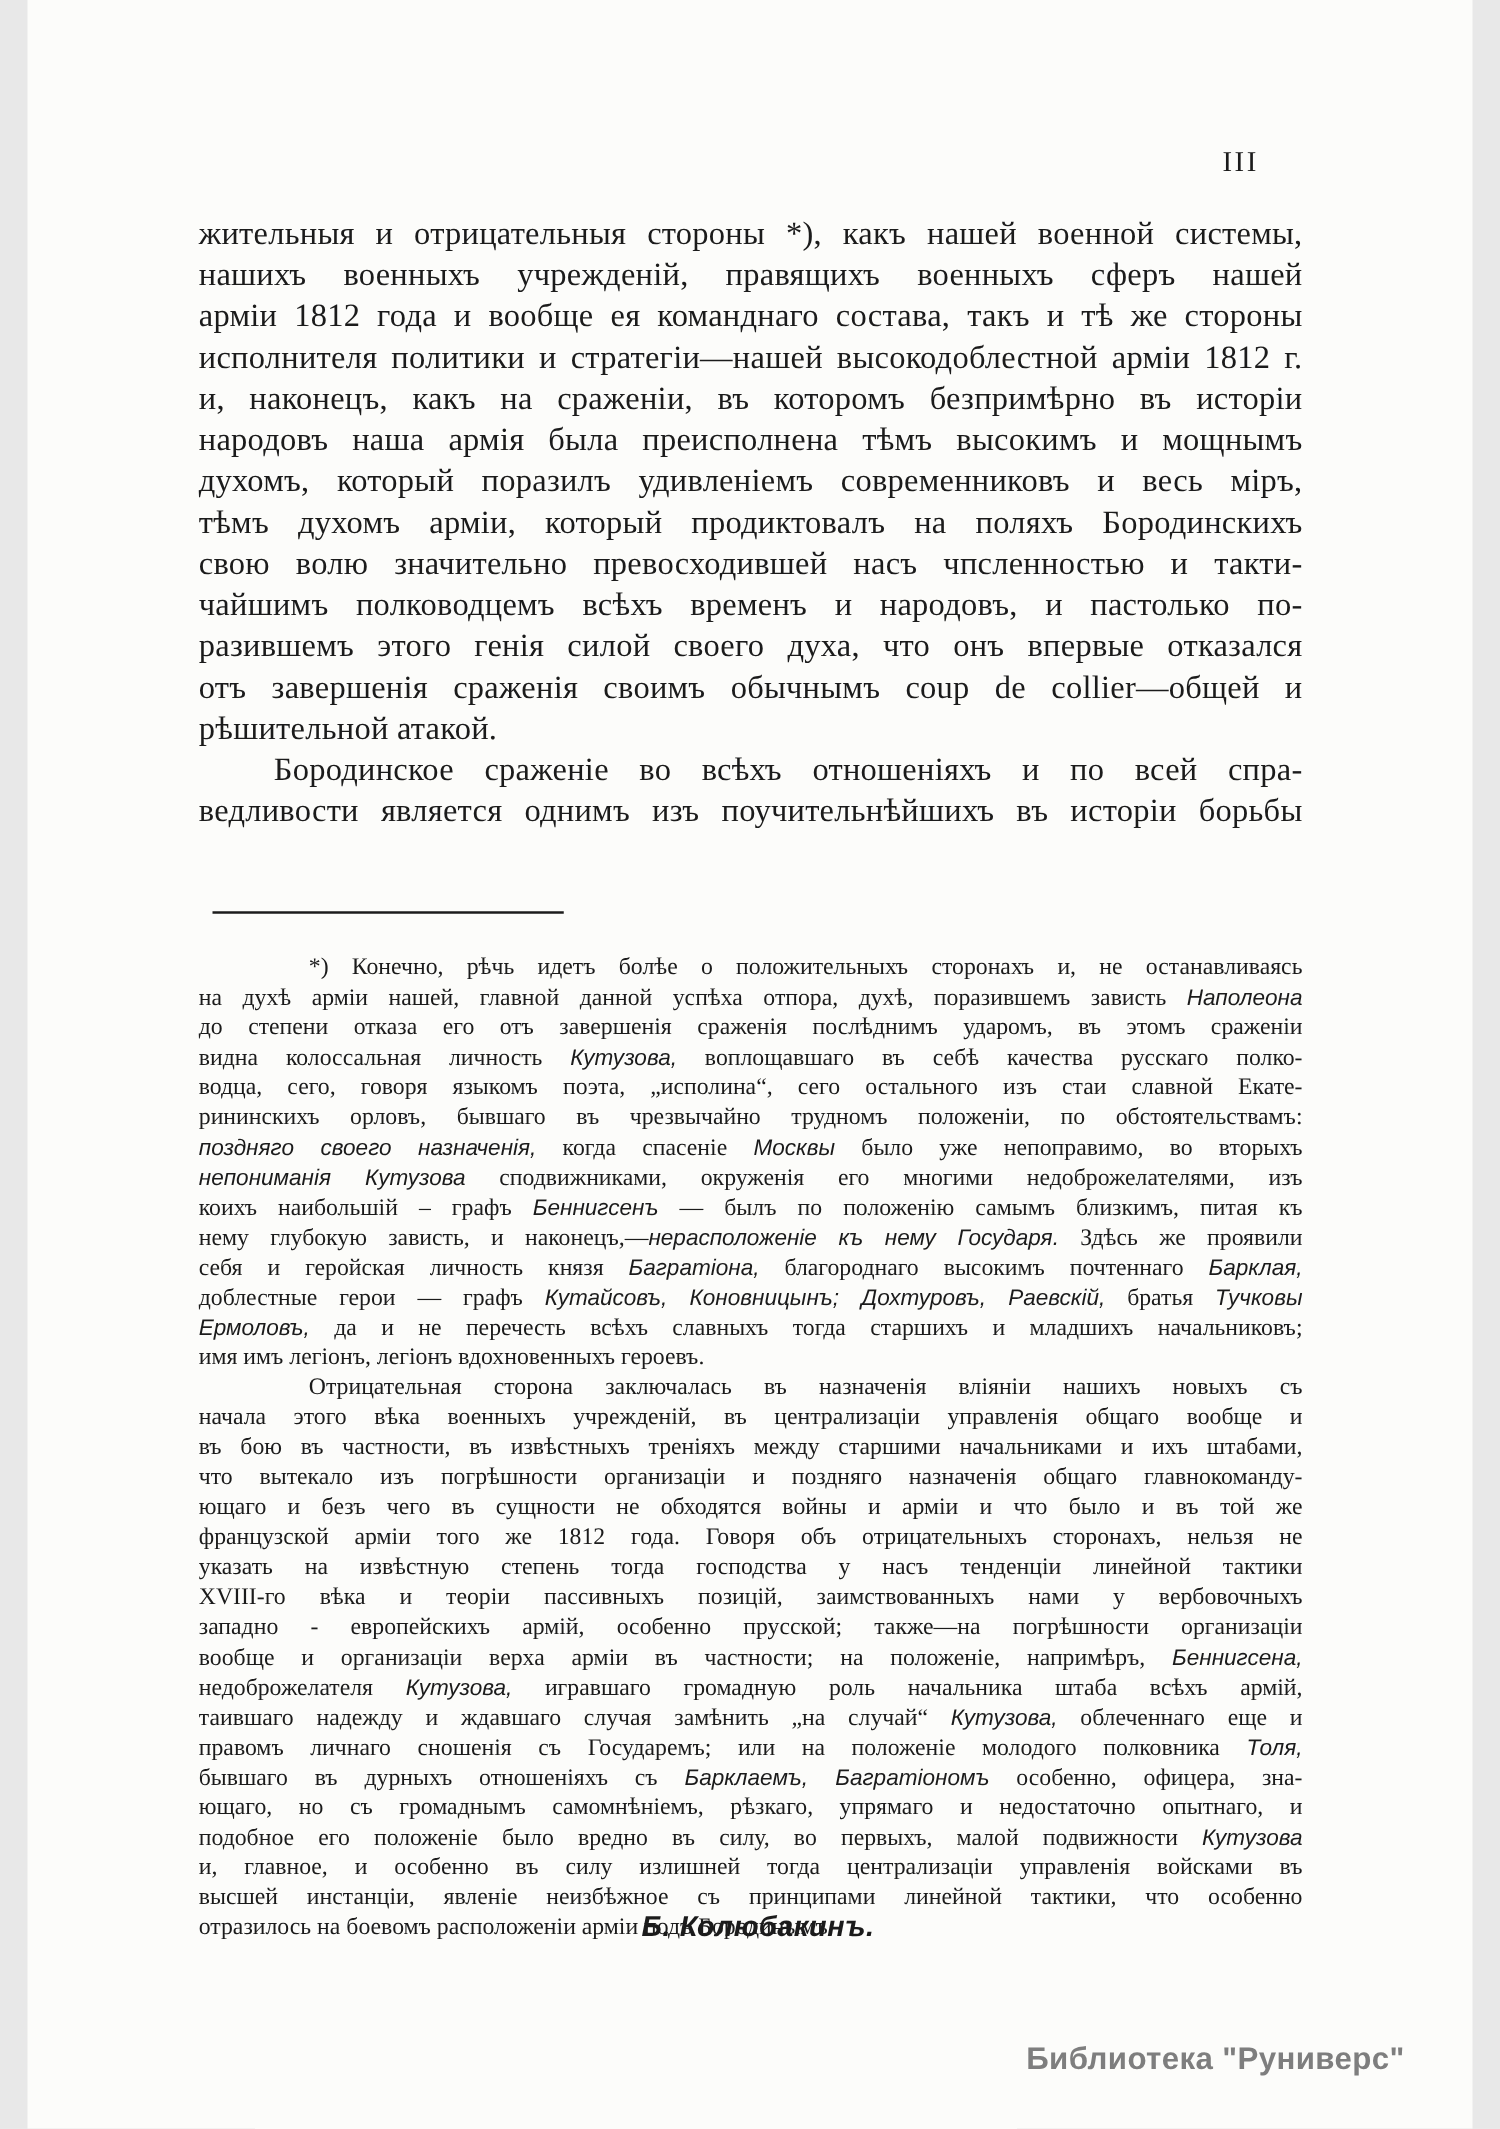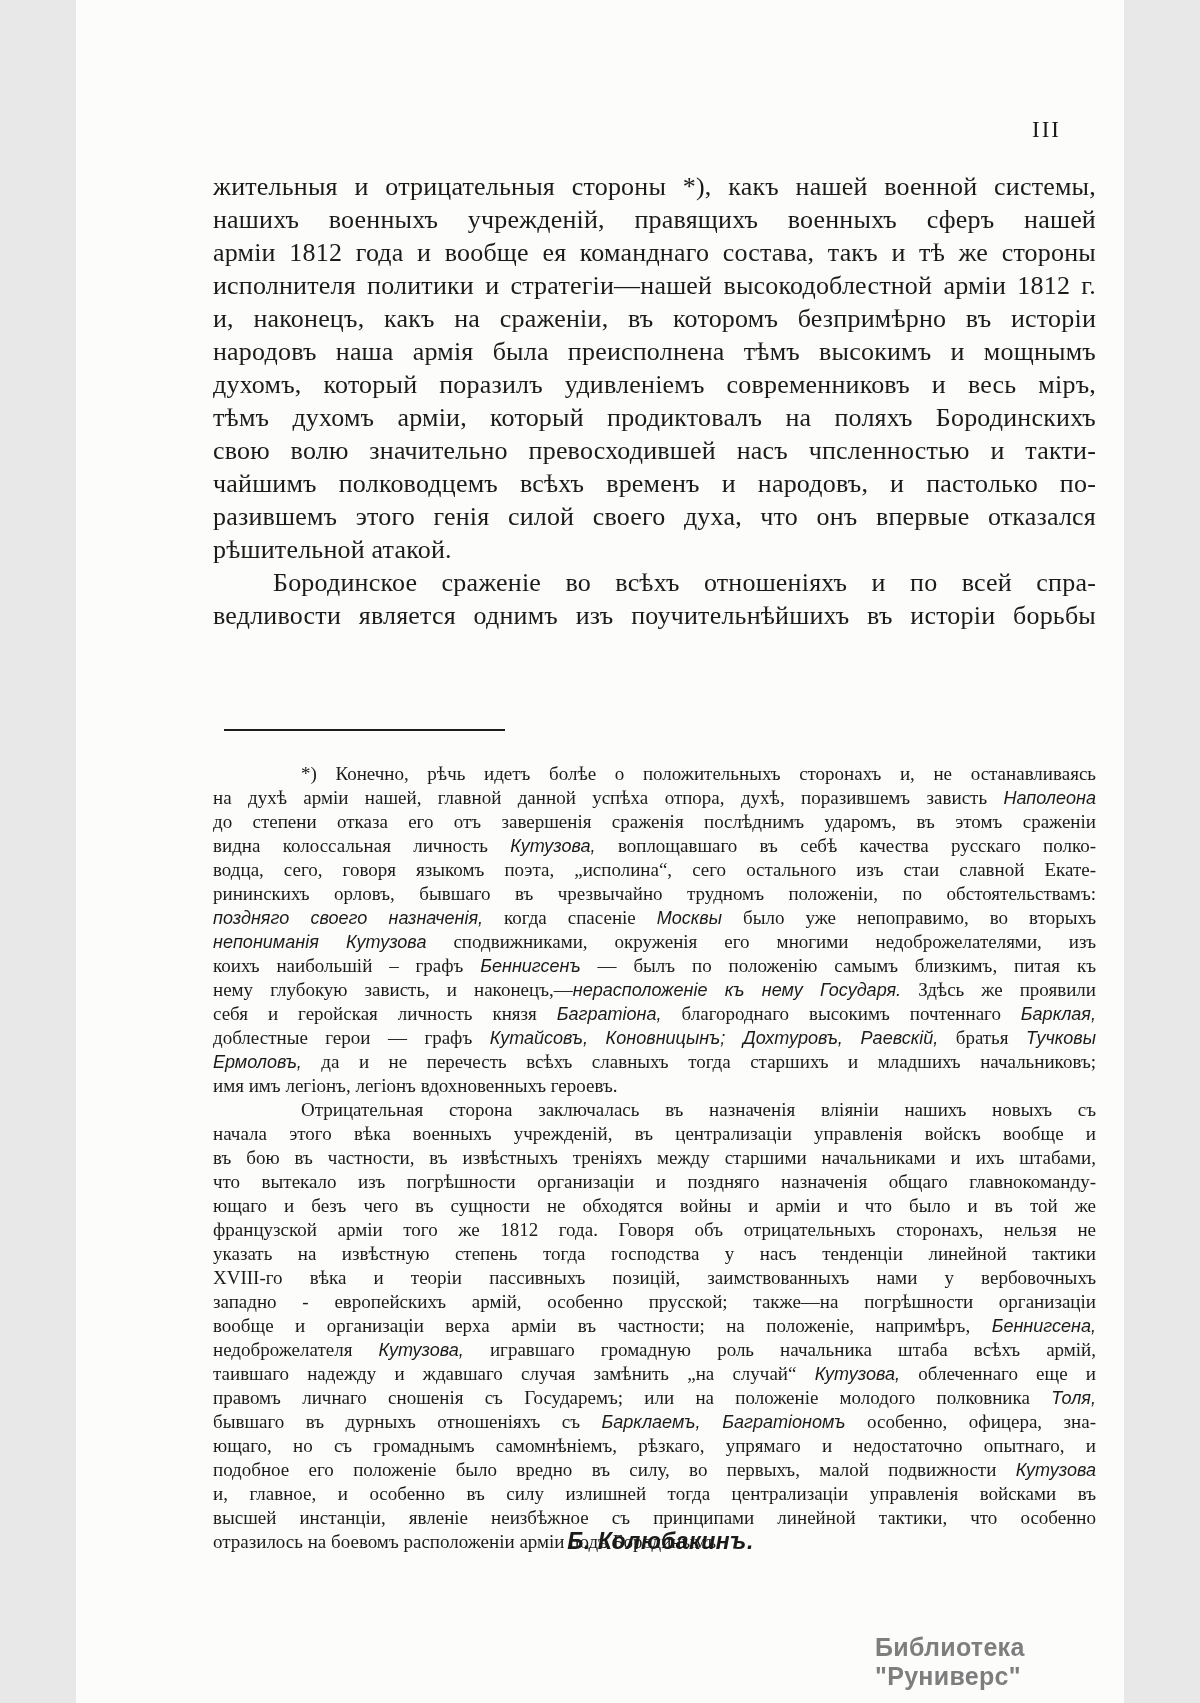--- a/index.html
+++ b/index.html
@@ -1,18 +1,18 @@
 <!DOCTYPE html>
 <html><head>
 <meta charset="utf-8">
 <style>
   html,body { margin:0; padding:0; background:#e8e8e8; }
   .page {
     position:relative;
-    width:1048px; height:1703px;
+    width:1156px; height:1703px;
     margin:0 auto;
     background:#fcfcfa;
     font-family:"Liberation Serif","DejaVu Serif",serif;
     color:#1b1b1b;
     overflow:hidden;
   }
   .pagenum {
     position:absolute; left:956px; top:117px;
     font-size:23px; letter-spacing:2px;
   }
@@ -62,20 +62,21 @@
       <div class="tline"><span>нашихъ военныхъ учрежденій, правящихъ военныхъ сферъ нашей</span></div>
       <div class="tline"><span>арміи 1812 года и вообще ея команднаго состава, такъ и тѣ же стороны</span></div>
       <div class="tline"><span>исполнителя политики и стратегіи—нашей высокодоблестной арміи 1812 г.</span></div>
       <div class="tline"><span>и, наконецъ, какъ на сраженіи, въ которомъ безпримѣрно въ исторіи</span></div>
       <div class="tline"><span>народовъ наша армія была преисполнена тѣмъ высокимъ и мощнымъ</span></div>
       <div class="tline"><span>духомъ, который поразилъ удивленіемъ  современниковъ и весь міръ,</span></div>
       <div class="tline"><span>тѣмъ духомъ арміи, который продиктовалъ на поляхъ Бородинскихъ</span></div>
       <div class="tline"><span>свою волю значительно превосходившей насъ чпсленностью и такти-</span></div>
       <div class="tline"><span>чайшимъ полководцемъ всѣхъ временъ и народовъ, и пастолько по-</span></div>
       <div class="tline"><span>разившемъ этого генія силой своего духа, что онъ впервые отказался</span></div>
+      <div class="tline"><span>отъ завершенія сраженія своимъ обычнымъ coup de collier—общей и</span></div>
       <div class="tline last"><span>рѣшительной атакой.</span></div>
       <div class="tline" style="text-indent: 60px;"><span>Бородинское сраженіе во всѣхъ отношеніяхъ и по всей спра-</span></div>
       <div class="tline"><span>ведливости является однимъ изъ поучительнѣйшихъ въ исторіи борьбы</span></div>
     </div>
   <div class="footnote-rule"></div>
   <div class="footnote">
       <div class="tline" style="text-indent: 88px;"><span>*) Конечно, рѣчь идетъ болѣе о положительныхъ сторонахъ и, не останавливаясь</span></div>
       <div class="tline"><span>на духѣ арміи нашей, главной данной успѣха отпора, духѣ, поразившемъ зависть </span><span class="it">Наполеона</span></div>
       <div class="tline"><span>до степени отказа его отъ завершенія сраженія послѣднимъ ударомъ, въ этомъ сраженіи</span></div>
       <div class="tline"><span>видна колоссальная личность </span><span class="it">Кутузова,</span><span> воплощавшаго въ себѣ качества русскаго полко-</span></div>
@@ -83,21 +84,21 @@
       <div class="tline"><span>рининскихъ орловъ, бывшаго въ чрезвычайно трудномъ положеніи, по обстоятельствамъ:</span></div>
       <div class="tline"><span class="it">поздняго своего назначенія,</span><span> когда спасеніе </span><span class="it">Москвы</span><span> было уже непоправимо, во вторыхъ</span></div>
       <div class="tline"><span class="it">непониманія Кутузова</span><span> сподвижниками, окруженія его многими недоброжелателями, изъ</span></div>
       <div class="tline"><span>коихъ наибольшій – графъ </span><span class="it">Беннигсенъ</span><span> — былъ по положенію самымъ близкимъ, питая къ</span></div>
       <div class="tline"><span>нему глубокую зависть, и наконецъ,—</span><span class="it">нерасположеніе къ нему Государя.</span><span> Здѣсь же проявили</span></div>
       <div class="tline"><span>себя и геройская личность князя </span><span class="it">Багратіона,</span><span> благороднаго высокимъ почтеннаго </span><span class="it">Барклая,</span></div>
       <div class="tline"><span>доблестные герои — графъ </span><span class="it">Кутайсовъ, Коновницынъ; Дохтуровъ, Раевскій,</span><span> братья </span><span class="it">Тучковы</span></div>
       <div class="tline"><span class="it">Ермоловъ,</span><span> да и не перечесть всѣхъ славныхъ  тогда старшихъ и младшихъ начальниковъ;</span></div>
       <div class="tline last"><span>имя имъ легіонъ, легіонъ вдохновенныхъ героевъ.</span></div>
       <div class="tline" style="text-indent: 88px;"><span>Отрицательная сторона заключалась въ назначенія вліяніи нашихъ новыхъ съ</span></div>
-      <div class="tline"><span>начала этого вѣка военныхъ учрежденій, въ централизаціи управленія войскъ вообще и</span></div>
+      <div class="tline"><span>начала этого вѣка военныхъ учрежденій, въ централизаціи управленія общаго вообще и</span></div>
       <div class="tline"><span>въ бою въ частности, въ извѣстныхъ треніяхъ между старшими начальниками и ихъ штабами,</span></div>
       <div class="tline"><span>что вытекало изъ погрѣшности организаціи и поздняго назначенія общаго главнокоманду-</span></div>
       <div class="tline"><span>ющаго и безъ чего въ сущности не обходятся войны и арміи и что было и въ той же</span></div>
       <div class="tline"><span>французской арміи того же 1812 года. Говоря объ отрицательныхъ сторонахъ, нельзя не</span></div>
       <div class="tline"><span>указать на извѣстную степень тогда господства у насъ тенденціи линейной тактики</span></div>
       <div class="tline"><span>XVIII-го вѣка и теоріи пассивныхъ позицій, заимствованныхъ нами у вербовочныхъ</span></div>
       <div class="tline"><span>западно - европейскихъ армій, особенно прусской; также—на погрѣшности организаціи</span></div>
       <div class="tline"><span>вообще и организаціи верха арміи въ частности; на положеніе, напримѣръ, </span><span class="it">Беннигсена,</span></div>
       <div class="tline"><span>недоброжелателя </span><span class="it">Кутузова,</span><span> игравшаго громадную роль начальника штаба всѣхъ армій,</span></div>
       <div class="tline"><span>таившаго надежду и ждавшаго случая замѣнить „на случай“ </span><span class="it">Кутузова,</span><span> облеченнаго еще и</span></div>

